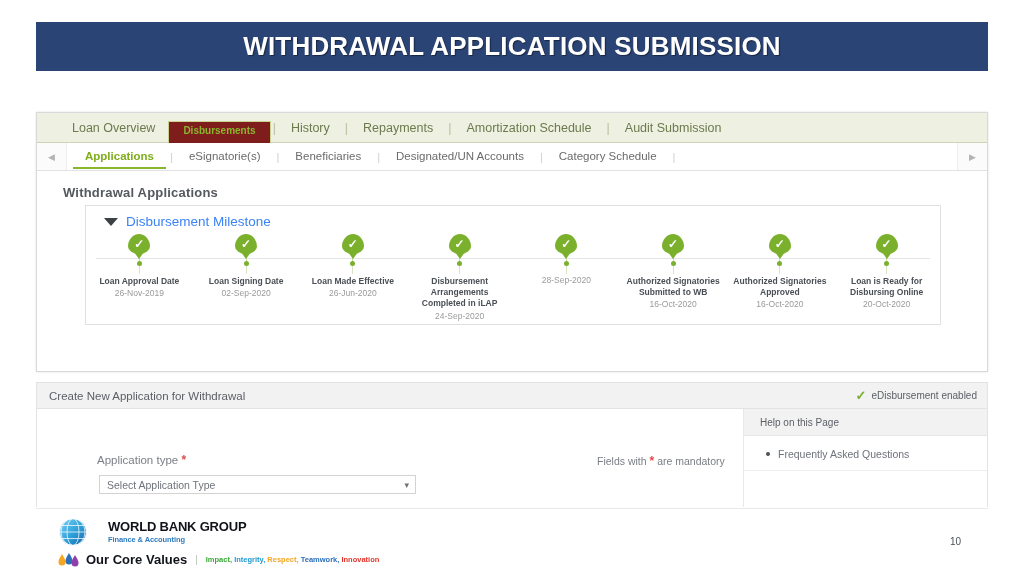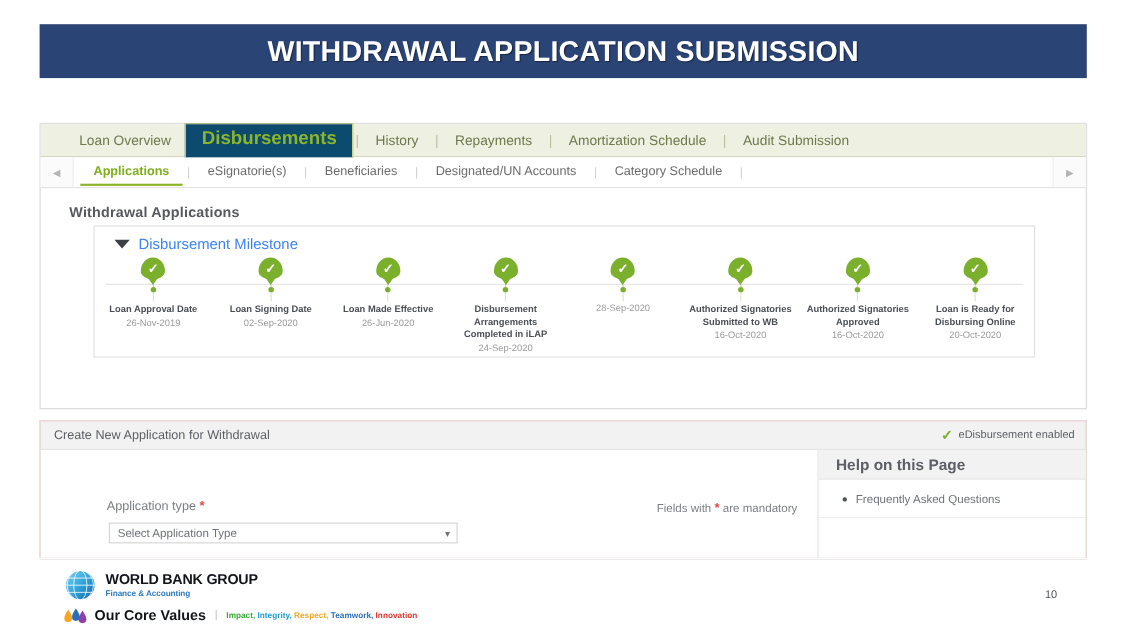--- a/index.html
+++ b/index.html
@@ -45,24 +45,24 @@
     display: flex; align-items: flex-end;
     padding-left: 22px;
   }
   .tab {
     font-size: 12.5px; color: #6d7a4e;
     padding: 4px 13px 7px 13px;
     white-space: nowrap;
     background: transparent;
   }
   .tab.active {
-    background: #0c4a6e;
+    background: #7f1d1d;
     color: #8bb52b;
     font-weight: bold;
-    font-size: 17px;
+    font-size: 10px;
     border-left: 1px solid #c9d28e;
     border-right: 1px solid #c9d28e;
     border-top: 1px solid #c9d28e;
     padding: 3px 14px 7px 14px;
     margin-bottom: -1px;
     position: relative; z-index: 2;
   }
   .tab-sep { color: #b9bfa0; font-size: 12.5px; padding: 0 2px 7px 2px; align-self: flex-end; }
 
   
@@ -192,33 +192,33 @@
     display: flex; align-items: center; justify-content: space-between;
     padding: 0 6px 0 7px;
     font-size: 10.5px; color: #6e7279;
   }
   .select-box .chev { color: #6e7279; font-size: 9px; }
 
   .help-area { flex: 1; background: #ffffff; }
   .help-head {
     height: 27px; background: #f2f2f2; border-bottom: 1px solid #e6e6e6;
     display: flex; align-items: center; padding-left: 16px;
-    font-size: 14px; color: #5c6066; font-weight: bold;
+    font-size: 10px; color: #5c6066; font-weight: normal;
   }
   .help-item {
     display: flex; align-items: center; gap: 8px;
     padding: 12px 0 0 22px; font-size: 10.5px; color: #6e7279;
   }
   .bullet { width: 4px; height: 4px; background: #4d5257; border-radius: 50%; }
   .help-div { border-bottom: 1px solid #ededed; margin: 10px 0 0 0; }
 
   
   .footer { position: absolute; left: 36px; top: 508px; width: 952px; height: 62px;
             border-top: 1px solid #e8e8e8; }
-  .logo-row { position: absolute; left: 22px; top: 8px; display: flex; align-items: center; gap: 8px; }
+  .logo-row { position: absolute; left: 22px; top: 8px; display: flex; align-items: center; gap: 20px; }
   .globe { width: 30px; height: 30px; }
   .wbg-text { display: flex; flex-direction: column; justify-content: center; }
   .wbg-name { font-size: 13px; font-weight: bold; color: #10131a; letter-spacing: -.2px; line-height: 1.05; }
   .wbg-sub { font-size: 7.5px; font-weight: bold; color: #2e7bbf; letter-spacing: -.1px; margin-top: 1px; }
   .values-row { position: absolute; left: 22px; top: 43px; display: flex; align-items: center; gap: 6px; }
   .drops { width: 22px; height: 14px; }
   .values-title { font-size: 13px; font-weight: bold; color: #10131a; }
   .vsep { color: #bdbdbd; font-size: 10px; margin: 0 2px; }
   .values-list { font-size: 7.5px; font-weight: bold; }
   .v-impact { color: #3aa935; }

